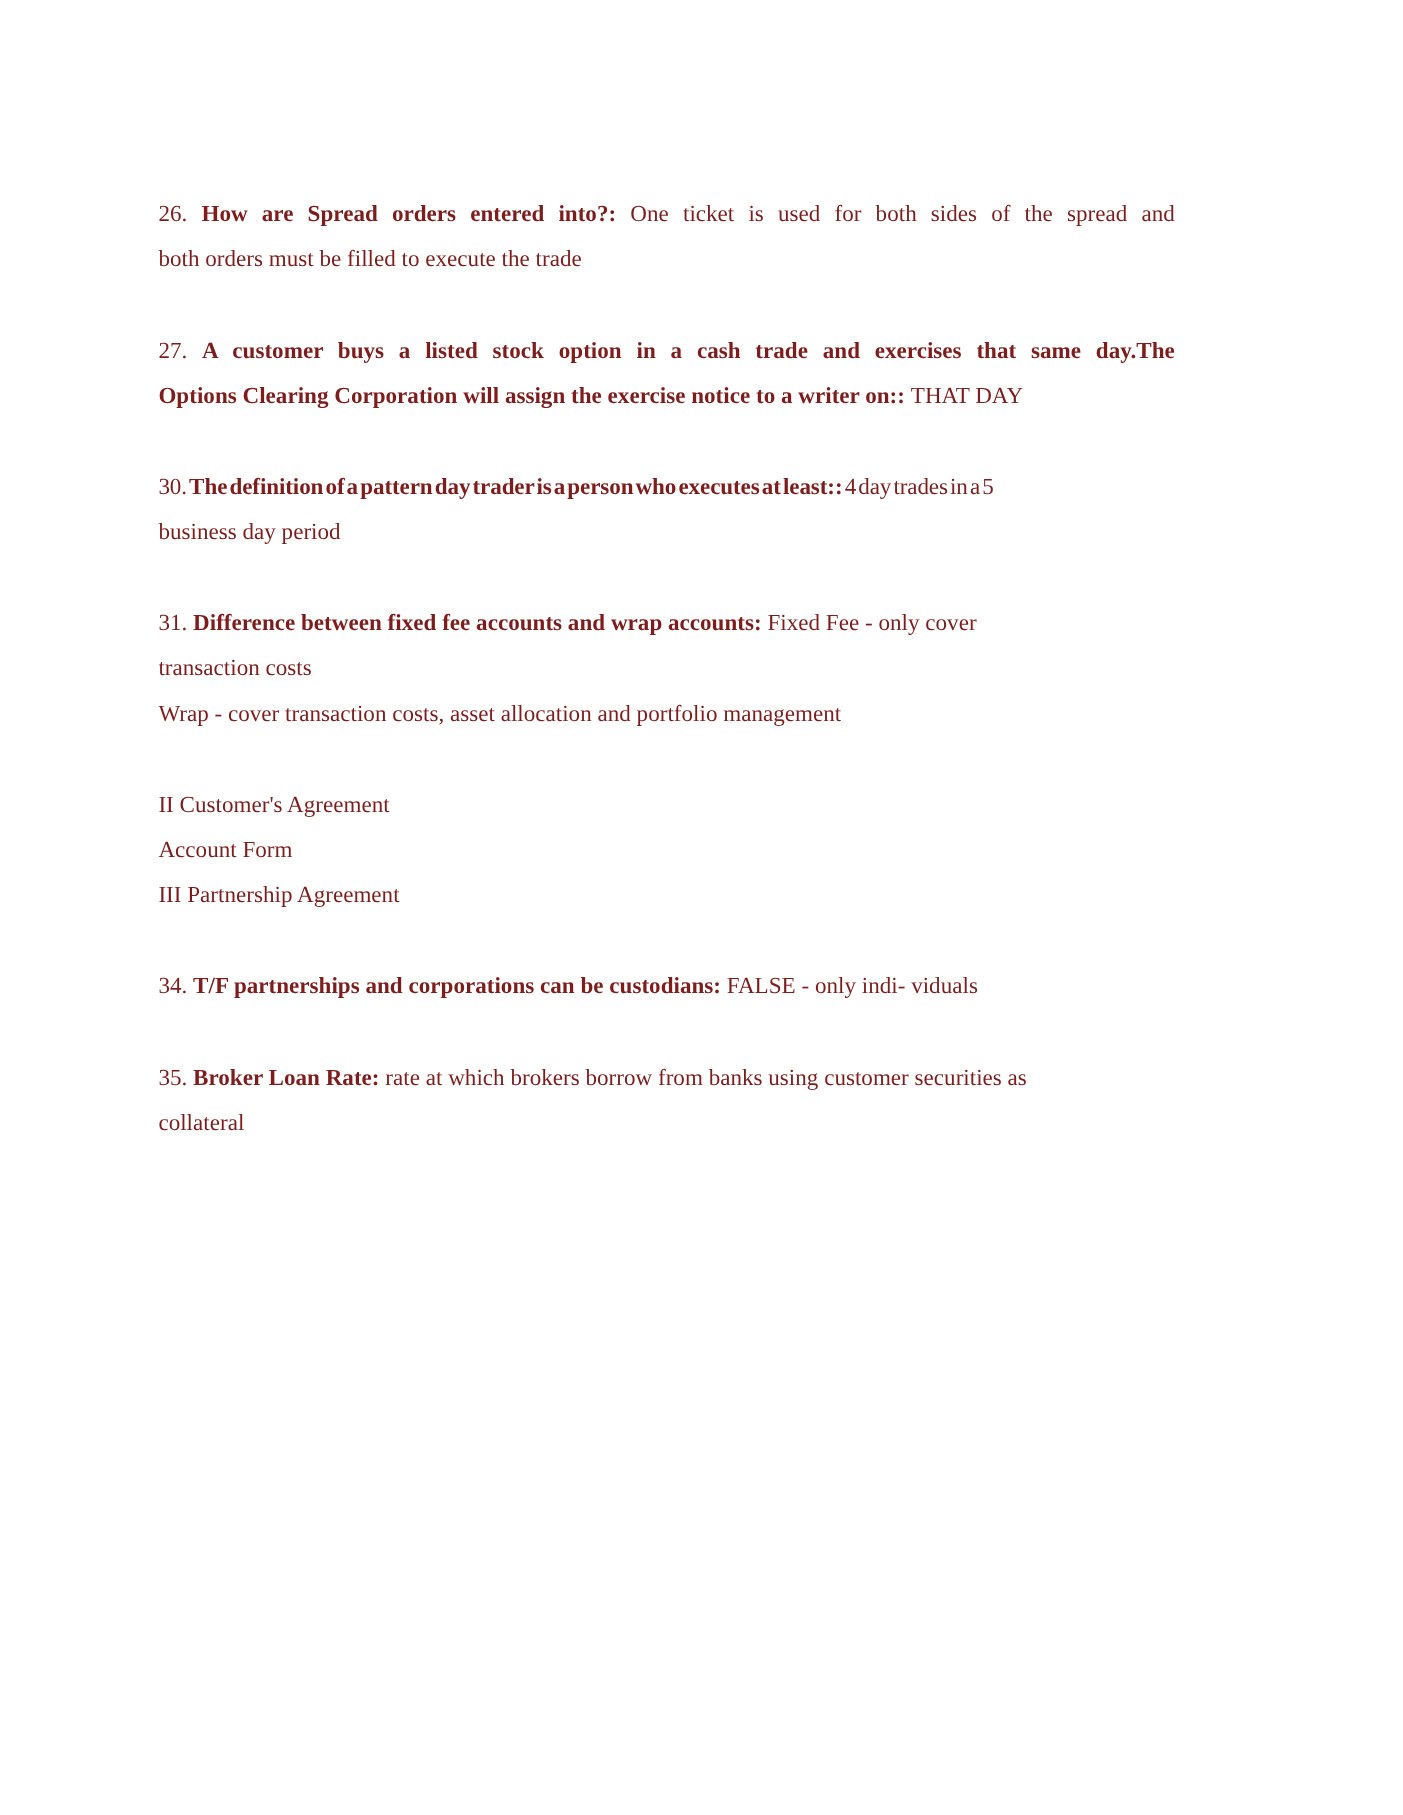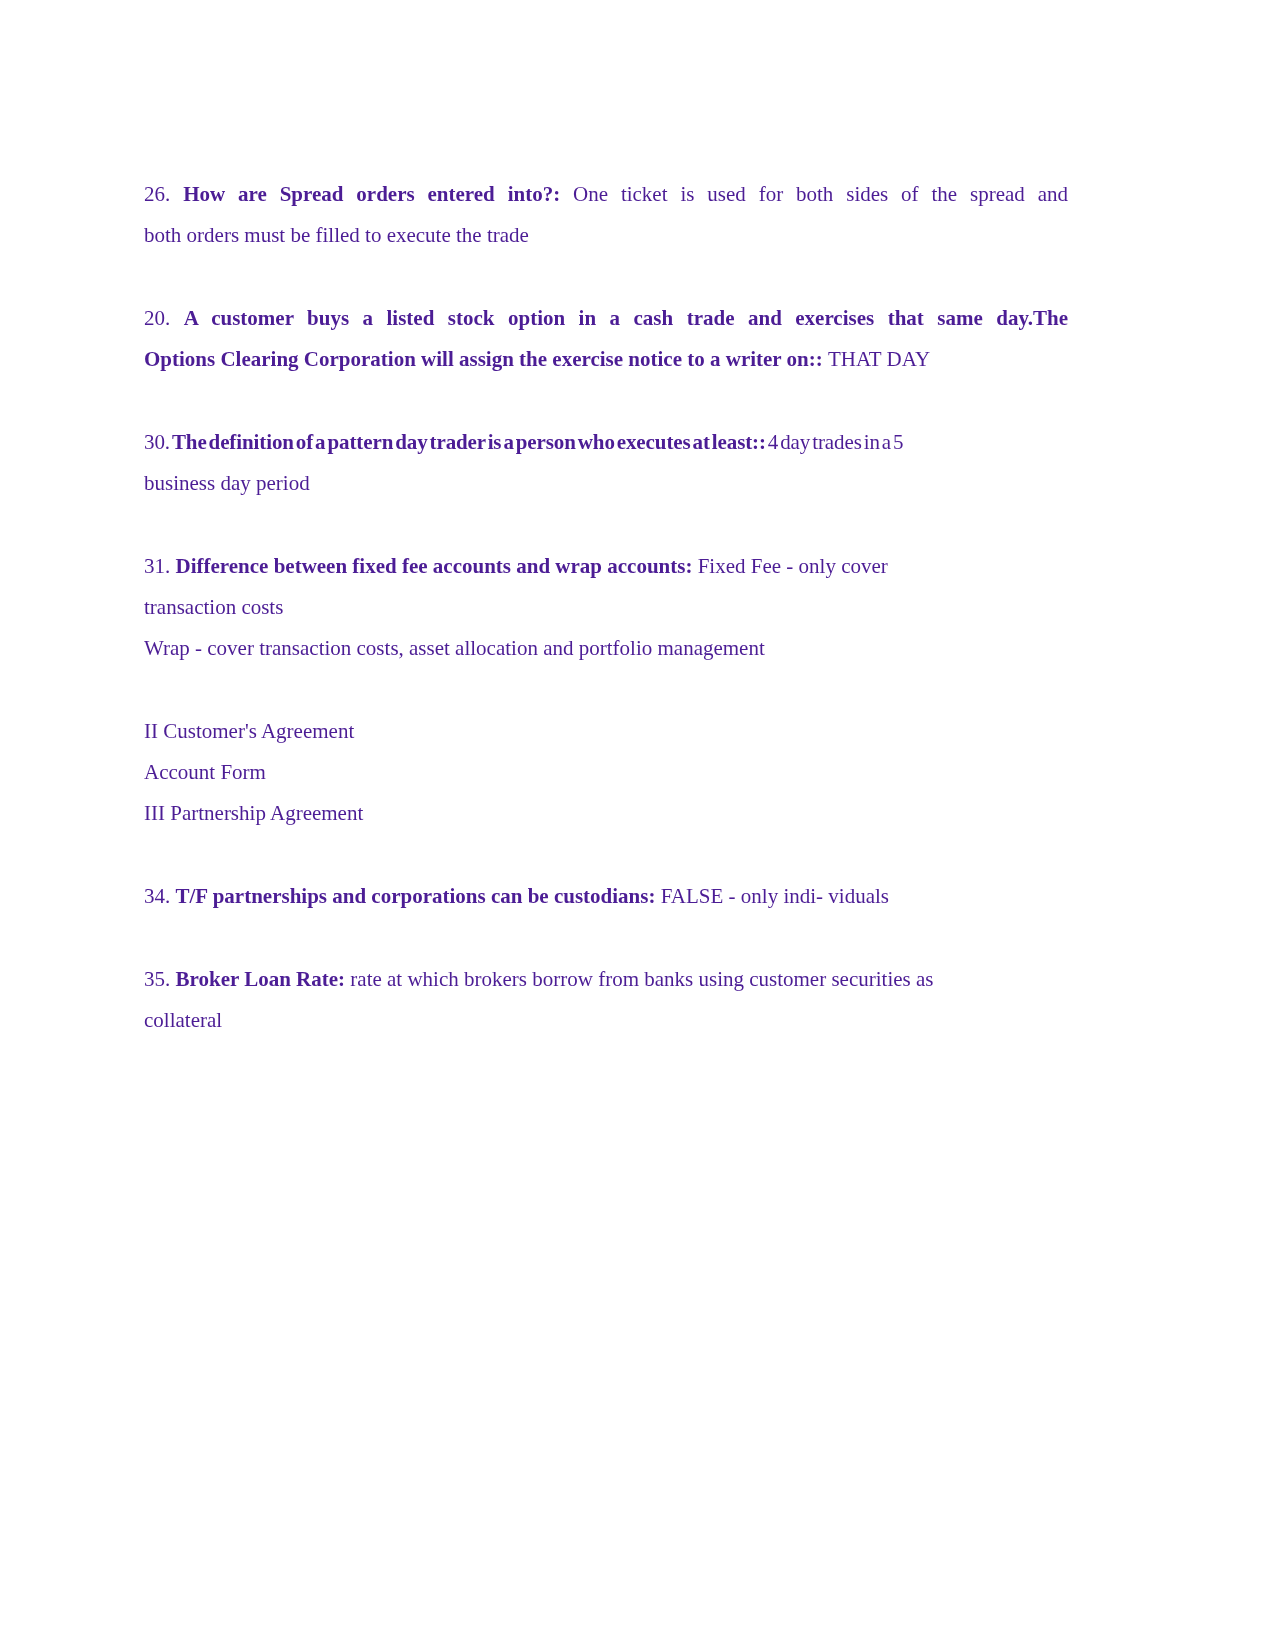--- a/index.html
+++ b/index.html
@@ -1,21 +1,21 @@
 <!DOCTYPE html>
 <html><head>
 <meta charset="utf-8">
 <style>
   html, body { margin: 0; padding: 0; background: #ffffff; }
   .page {
     position: relative;
     width: 1266px;
     height: 1650px;
     background: #ffffff;
-    color: #4c1d95;
+    color: #7f1d1d;
     font-family: "Liberation Serif", "DejaVu Serif", serif;
     font-size: 21px;
     line-height: 41.3px;
     overflow: hidden;
   }
   .content {
     position: absolute;
     left: 144px;
     top: 174px;
     width: 924px;
@@ -39,21 +39,21 @@
 </head>
 <body>
 
 <div class="page">
   <div class="content">
       <div class="para">
         <div class="line j"><span class="r">26. </span><span class="b">How are Spread orders entered into?: </span><span class="r">One ticket is used for both sides of the spread and</span></div>
         <div class="line"><span class="r">both orders must be filled to execute the trade</span></div>
       </div>
       <div class="para gap">
-        <div class="line j"><span class="r">20. </span><span class="b">A customer buys a listed stock option in a cash trade and exercises that same day.The</span></div>
+        <div class="line j"><span class="r">27. </span><span class="b">A customer buys a listed stock option in a cash trade and exercises that same day.The</span></div>
         <div class="line"><span class="b">Options Clearing Corporation will assign the exercise notice to a writer on:: </span><span class="r">THAT DAY</span></div>
       </div>
       <div class="para gap">
         <div class="line tight"><span class="r">30. </span><span class="b">The definition of a pattern day trader is a person who executes at least:: </span><span class="r">4 day trades in a 5</span></div>
         <div class="line"><span class="r">business day period</span></div>
       </div>
       <div class="para gap">
         <div class="line"><span class="r">31. </span><span class="b">Difference between fixed fee accounts and wrap accounts: </span><span class="r">Fixed Fee - only cover</span></div>
         <div class="line"><span class="r">transaction costs</span></div>
         <div class="line"><span class="r">Wrap - cover transaction costs, asset allocation and portfolio management</span></div>

